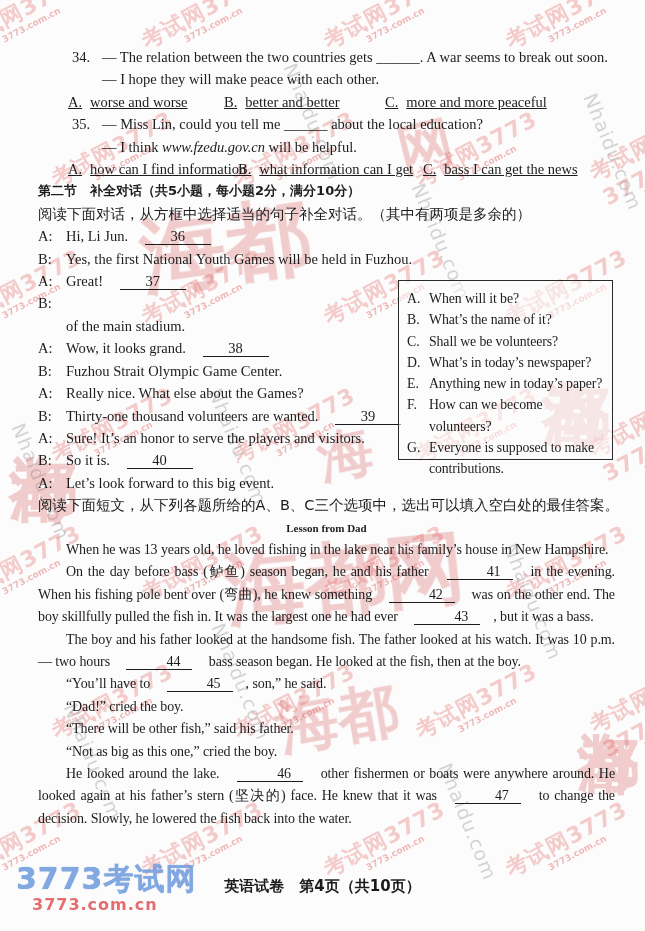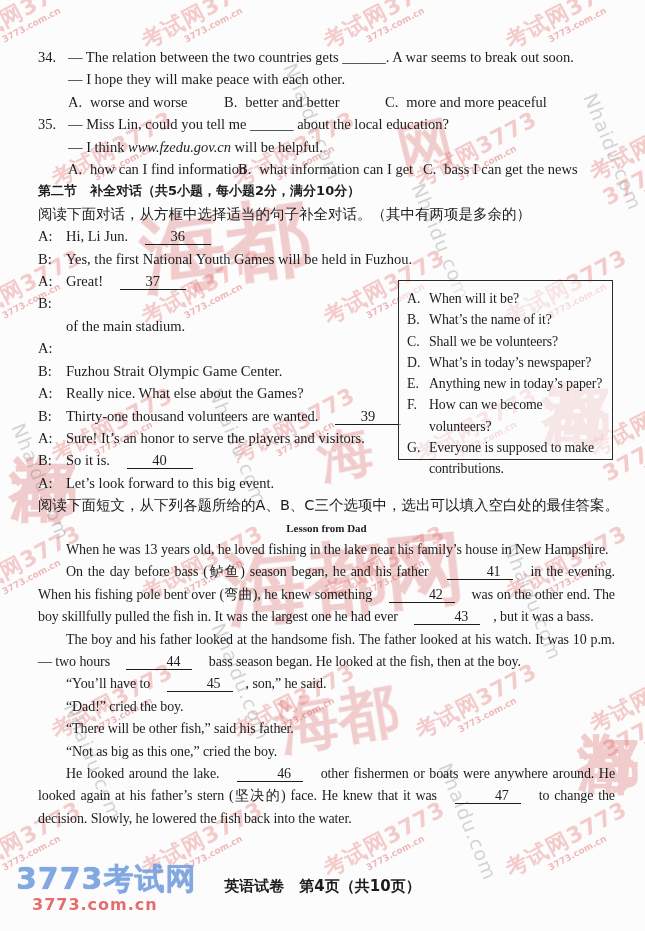--- a/index.html
+++ b/index.html
@@ -1,24 +1,24 @@
 <!DOCTYPE html>
 <html><head>
 <meta charset="utf-8">
 <style>
   html,body{margin:0;padding:0;}
   body{width:645px;height:931px;overflow:hidden;background:#e8e8e8;}
   .page{position:relative;width:645px;height:931px;background:#fcfcfc;overflow:hidden;
         font-family:"Liberation Serif",serif;color:#1c1c1c;}
   .content{position:relative;z-index:3;padding:46px 30px 0 38px;font-size:14.5px;line-height:22.4px;}
-  .q-line{white-space:nowrap;}
+  .q-line{white-space:nowrap;margin-left:34px;}
   .q-first{display:flex;}
   .q-num{width:30px;flex:0 0 30px;}
   .q-indent{padding-left:30px;}
-  .opt-row{display:flex;white-space:nowrap;padding-left:30px;}
+  .opt-row{display:flex;white-space:nowrap;padding-left:30px;text-decoration:underline;}
   .opt-a34{width:156px;flex:0 0 156px;}
   .opt-b34{width:161px;flex:0 0 161px;}
   .opt-a35{width:170px;flex:0 0 170px;}
   .opt-b35{width:185px;flex:0 0 185px;}
   .opt-label{margin-right:8px;}
   .cn{font-family:"DejaVu Sans","Liberation Sans",sans-serif;}
   .sec-title{font-weight:bold;font-size:13px;white-space:nowrap;}
   .sec-instr{font-size:14.5px;white-space:nowrap;}
   .dlg-line{display:flex;white-space:nowrap;}
   .dlg-s{width:28px;flex:0 0 28px;}
@@ -243,20 +243,21 @@
           <span class="dlg-s">B:</span>
         </div>
 
         <div class="dlg-line">
           <span class="dlg-s"></span>
           <span>of the main stadium.</span>
         </div>
 
         <div class="dlg-line">
           <span class="dlg-s">A:</span>
+          <span>Wow, it looks grand.  <span class="blank">38</span></span>
         </div>
 
         <div class="dlg-line">
           <span class="dlg-s">B:</span>
           <span>Fuzhou Strait Olympic Game Center.</span>
         </div>
 
         <div class="dlg-line">
           <span class="dlg-s">A:</span>
           <span>Really nice. What else about the Games?</span>

